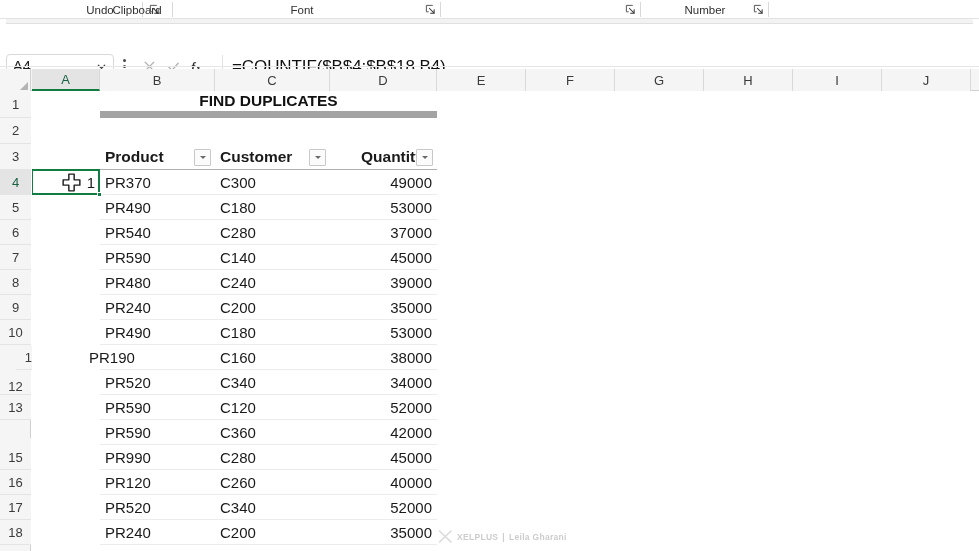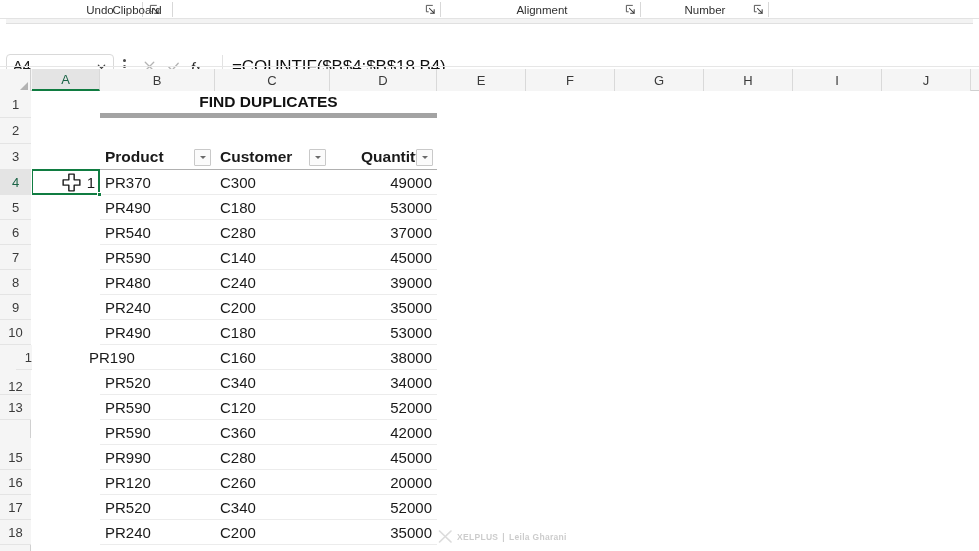--- a/index.html
+++ b/index.html
@@ -182,21 +182,21 @@
     text-align: right;
   }
   .cell.lft { justify-content: flex-start; padding-left: 5px; }
   .cell.rgt { justify-content: flex-end; padding-right: 5px; }
   .cell.bold { font-weight: bold; }
 
   .title-cell {
     position: absolute;
     display: flex; align-items: center; justify-content: center;
     font-weight: bold; font-size: 15.5px; color: #111111;
-    border-bottom: 5px solid #a3a3a3;
+    border-bottom: 7px solid #a3a3a3;
   }
 
   .hdr-rule {
     position: absolute;
     height: 1px; background: #b0b0b0;
   }
   .row-rule {
     position: absolute;
     height: 1px; background: #ececec;
   }
@@ -261,28 +261,28 @@
       </div>
       <div class="rsep" style="left: 142px;"></div>
       <div class="rgroup" style="left: 72px; width: 130px;">
         <span class="glabel">Clipboard</span>
       </div>
       <svg class="launcher" viewBox="0 0 12 12" style="left: 149px;">
         <path d="M1.5 1.5 H8.5 M1.5 1.5 V8.5 M1.5 8.5 H4" fill="none" stroke="#4a4a4a" stroke-width="1"></path>
         <path d="M5 5 L10 10 M10 6.2 V10 H6.2" fill="none" stroke="#3a3a3a" stroke-width="1.1" stroke-linecap="square"></path>
       </svg>
       <div class="rsep" style="left: 172px;"></div>
+      <div class="rgroup" style="left: 222px; width: 160px;">
+        <span class="glabel">Font</span>
+      </div>
       <svg class="launcher" viewBox="0 0 12 12" style="left: 425px;">
         <path d="M1.5 1.5 H8.5 M1.5 1.5 V8.5 M1.5 8.5 H4" fill="none" stroke="#4a4a4a" stroke-width="1"></path>
         <path d="M5 5 L10 10 M10 6.2 V10 H6.2" fill="none" stroke="#3a3a3a" stroke-width="1.1" stroke-linecap="square"></path>
       </svg>
       <div class="rsep" style="left: 440px;"></div>
-      <div class="rgroup" style="left: 462px; width: 160px;">
-        <span class="glabel">Alignment</span>
-      </div>
       <svg class="launcher" viewBox="0 0 12 12" style="left: 625px;">
         <path d="M1.5 1.5 H8.5 M1.5 1.5 V8.5 M1.5 8.5 H4" fill="none" stroke="#4a4a4a" stroke-width="1"></path>
         <path d="M5 5 L10 10 M10 6.2 V10 H6.2" fill="none" stroke="#3a3a3a" stroke-width="1.1" stroke-linecap="square"></path>
       </svg>
       <div class="rsep" style="left: 640px;"></div>
       <div class="rgroup" style="left: 650px; width: 110px;">
         <span class="glabel">Number</span>
       </div>
       <svg class="launcher" viewBox="0 0 12 12" style="left: 753px;">
         <path d="M1.5 1.5 H8.5 M1.5 1.5 V8.5 M1.5 8.5 H4" fill="none" stroke="#4a4a4a" stroke-width="1"></path>
@@ -477,21 +477,21 @@
         <div class="cell lft" style="left: 68px; top: 329px; width: 115px; height: 25px;">PR590</div>
         <div class="cell lft" style="left: 183px; top: 329px; width: 115px; height: 25px;">C360</div>
         <div class="cell rgt" style="left: 298px; top: 329px; width: 107px; height: 25px;">42000</div>
         <div class="row-rule" style="left: 68px; top: 353px; width: 337px;"></div>
         <div class="cell lft" style="left: 68px; top: 354px; width: 115px; height: 25px;">PR990</div>
         <div class="cell lft" style="left: 183px; top: 354px; width: 115px; height: 25px;">C280</div>
         <div class="cell rgt" style="left: 298px; top: 354px; width: 107px; height: 25px;">45000</div>
         <div class="row-rule" style="left: 68px; top: 378px; width: 337px;"></div>
         <div class="cell lft" style="left: 68px; top: 379px; width: 115px; height: 25px;">PR120</div>
         <div class="cell lft" style="left: 183px; top: 379px; width: 115px; height: 25px;">C260</div>
-        <div class="cell rgt" style="left: 298px; top: 379px; width: 107px; height: 25px;">20000</div>
+        <div class="cell rgt" style="left: 298px; top: 379px; width: 107px; height: 25px;">40000</div>
         <div class="row-rule" style="left: 68px; top: 403px; width: 337px;"></div>
         <div class="cell lft" style="left: 68px; top: 404px; width: 115px; height: 25px;">PR520</div>
         <div class="cell lft" style="left: 183px; top: 404px; width: 115px; height: 25px;">C340</div>
         <div class="cell rgt" style="left: 298px; top: 404px; width: 107px; height: 25px;">52000</div>
         <div class="row-rule" style="left: 68px; top: 428px; width: 337px;"></div>
         <div class="cell lft" style="left: 68px; top: 429px; width: 115px; height: 25px;">PR240</div>
         <div class="cell lft" style="left: 183px; top: 429px; width: 115px; height: 25px;">C200</div>
         <div class="cell rgt" style="left: 298px; top: 429px; width: 107px; height: 25px;">35000</div>
         <div class="row-rule" style="left: 68px; top: 453px; width: 337px;"></div>
         <div class="selbox" style="left: -1px; top: 78px; width: 69px; height: 26px;"></div>

